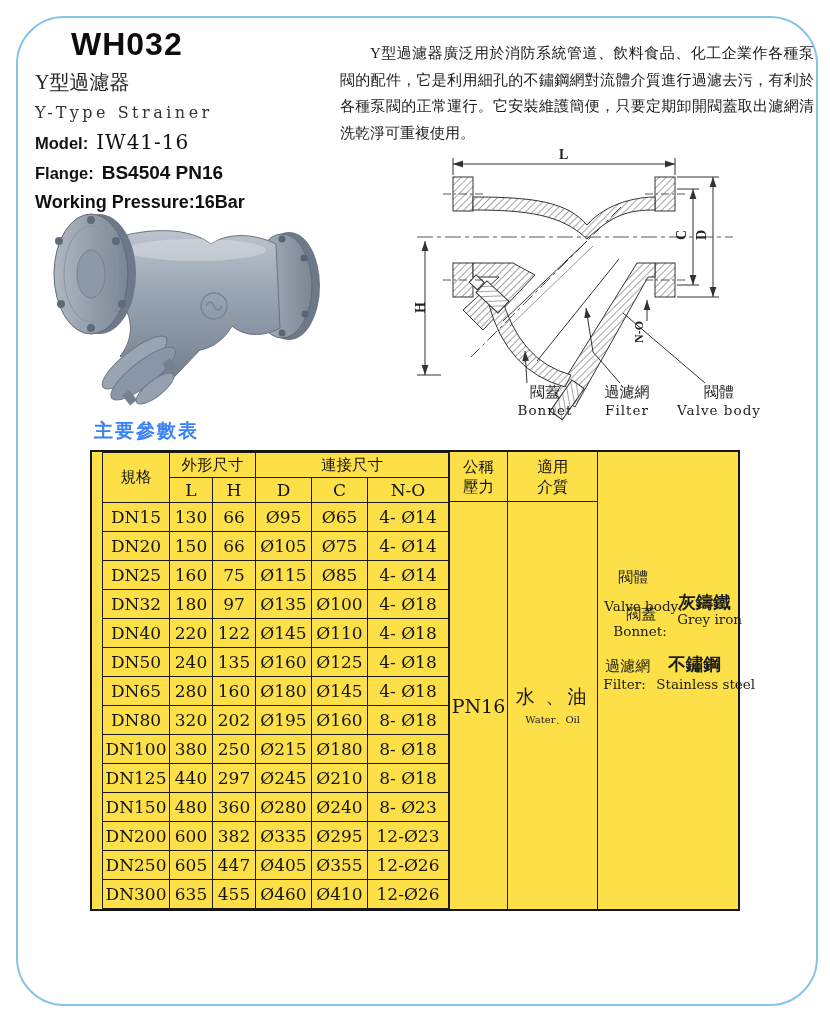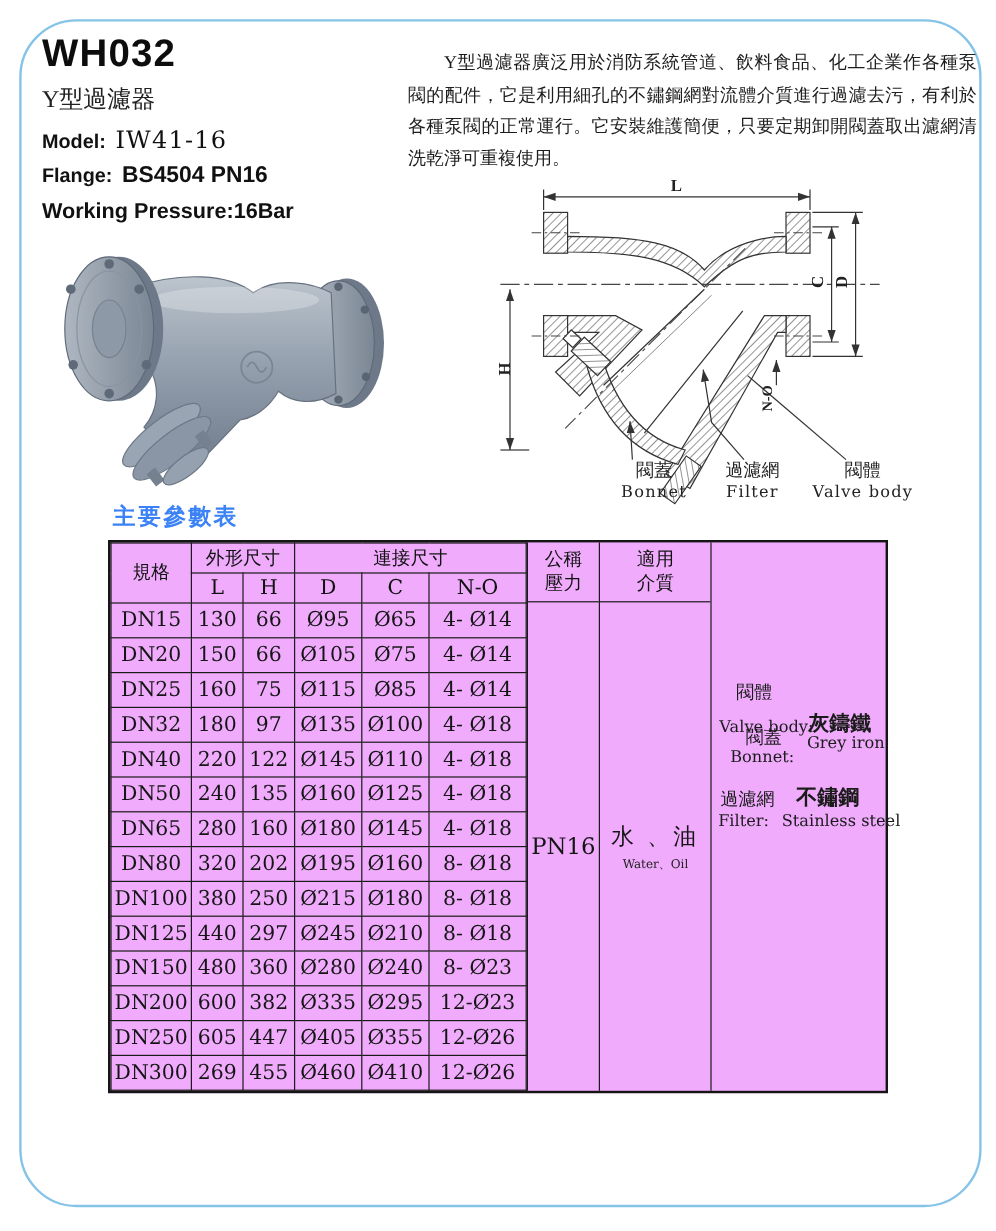--- a/index.html
+++ b/index.html
@@ -4,21 +4,21 @@
 <style>
   html,body{margin:0;padding:0;background:#fff;}
   .page{position:relative;width:830px;height:1026px;background:#fff;overflow:hidden;
         font-family:"Liberation Sans",sans-serif;color:#1c1c1c;}
   .page-border{position:absolute;left:16px;top:16px;width:798px;height:986px;
         border:2px solid #85c3e8;border-radius:48px;pointer-events:none;}
 
   
   .hdr{position:absolute;left:35px;top:26px;width:300px;}
   .hdr .code{font-size:32px;font-weight:bold;letter-spacing:1px;color:#0d0d0d;
-        font-family:"Liberation Sans",sans-serif;}
+        font-family:"Liberation Sans",sans-serif;margin-left:36px;}
   .hdr .zh{font-size:20px;margin-top:6px;font-family:"Liberation Serif",serif;color:#222;}
   .hdr .en{font-size:16px;margin-top:7px;letter-spacing:3.5px;color:#333;
         font-family:"DejaVu Serif",serif;}
   .hdr .line{margin-top:8px;font-size:16.5px;font-weight:bold;color:#111;}
   .hdr .line .val-serif{font-family:"DejaVu Serif",serif;font-weight:normal;
         font-size:20px;letter-spacing:1px;margin-left:8px;text-align:right;}
   .hdr .line .val-bold{font-size:19px;margin-left:8px;}
   .hdr .wp{font-size:18px;font-weight:bold;margin-top:8px;color:#111;}
 
   
@@ -35,21 +35,21 @@
   .dl-filter{left:172px;top:238px;width:80px;}
   .dl-body{left:252px;top:238px;width:104px;}
 
   
   .photo{position:absolute;left:46px;top:186px;width:320px;height:235px;}
 
   
   .tbl-title{position:absolute;left:94px;top:418px;font-size:19px;font-weight:bold;
         letter-spacing:2px;font-family:"Liberation Serif",serif;color:#3b82f6;}
   .tbl-wrap{position:absolute;left:90px;top:450px;width:650px;display:flex;align-items:stretch;
-        border:2px solid #151515;box-sizing:border-box;background:#f0abfc;}
+        border:2px solid #151515;box-sizing:border-box;background:#fde047;padding-left:10px;}
   table.spec{border-collapse:collapse;table-layout:fixed;width:346px;}
   table.spec th,table.spec td{border:1px solid #1a1a1a;padding:0;text-align:center;
         font-weight:normal;}
   table.spec thead th{height:24px;font-size:15.5px;font-family:"Liberation Serif",serif;color:#111;}
   table.spec thead th.sub{font-size:17px;font-family:"DejaVu Serif",serif;}
   table.spec tbody td{height:28px;font-size:17px;font-family:"DejaVu Serif",serif;color:#151515;}
   .col-box{border-left:1px solid #1a1a1a;display:flex;flex-direction:column;box-sizing:border-box;}
   .col-press{width:61px;}
   .col-med{width:95px;}
   .col-mat{width:148px;}
@@ -73,20 +73,21 @@
 </style>
 </head>
 <body>
 
 <div class="page">
   <div class="page-border"></div>
 
   <div class="hdr">
     <div class="code">WH032</div>
     <div class="zh">Y型過濾器</div>
+    <div class="en">Y-Type Strainer</div>
     <div class="line"><span>Model:</span><span class="val-serif">IW41-16</span></div>
     <div class="line"><span>Flange:</span><span class="val-bold">BS4504 PN16</span></div>
     <div class="wp"><span>Working Pressure:</span><span>16Bar</span></div>
   </div>
 
   <div class="desc">Y型過濾器廣泛用於消防系統管道、飲料食品、化工企業作各種泵閥的配件，它是利用細孔的不鏽鋼網對流體介質進行過濾去污，有利於各種泵閥的正常運行。它安裝維護簡便，只要定期卸開閥蓋取出濾網清洗乾淨可重複使用。</div>
 
   <svg class="photo" width="320" height="235" viewBox="0 0 320 235" xmlns="http://www.w3.org/2000/svg">
     <defs>
       <linearGradient id="gB" x1="0" y1="0" x2="0" y2="1">
@@ -350,21 +351,21 @@
           <tr>
             <td>DN250</td>
             <td>605</td>
             <td>447</td>
             <td>Ø405</td>
             <td>Ø355</td>
             <td>12-Ø26</td>
           </tr>
           <tr>
             <td>DN300</td>
-            <td>269</td>
+            <td>635</td>
             <td>455</td>
             <td>Ø460</td>
             <td>Ø410</td>
             <td>12-Ø26</td>
           </tr>
         </tbody>
     </table>
     <div class="col-box col-press">
       <div class="col-head">
         <span>公稱</span>

